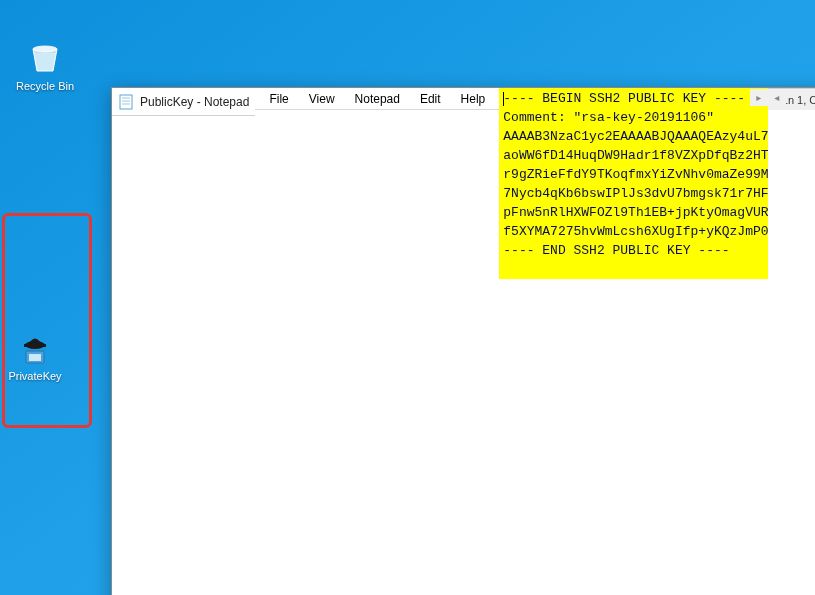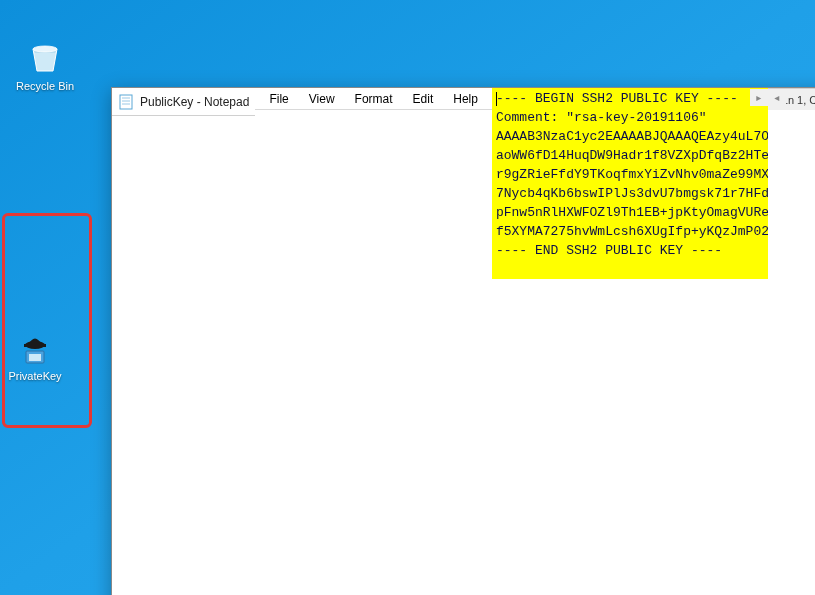--- a/index.html
+++ b/index.html
@@ -159,21 +159,21 @@
           <line x1="3" y1="7" x2="11" y2="7" stroke="#9ac9e6"></line>
           <line x1="3" y1="10" x2="11" y2="10" stroke="#9ac9e6"></line>
         </svg>
       </span>
       <span>PublicKey - Notepad</span>
     </div>
 
     <div class="menubar">
       <span>File</span>
       <span>View</span>
-      <span>Format</span>
+      <span>Notepad</span>
       <span>Edit</span>
       <span>Help</span>
     </div>
 
     <div class="editor">
       <div class="highlighted" id="editor-content"><span class="caret"></span>---- BEGIN SSH2 PUBLIC KEY ----
 Comment: "rsa-key-20191106"
 AAAAB3NzaC1yc2EAAAABJQAAAQEAzy4uL7O7nKBadogR0RclH4TyNnMzyPx1vfJ7
 aoWW6fD14HuqDW9Hadr1f8VZXpDfqBz2HTePw9ybWQHJxt23yleMHvEOB4Dt+LEQ
 r9gZRieFfdY9TKoqfmxYiZvNhv0maZe99MXRaRm2BQ4wsA9aOoBNmCRjF2zeytCL

